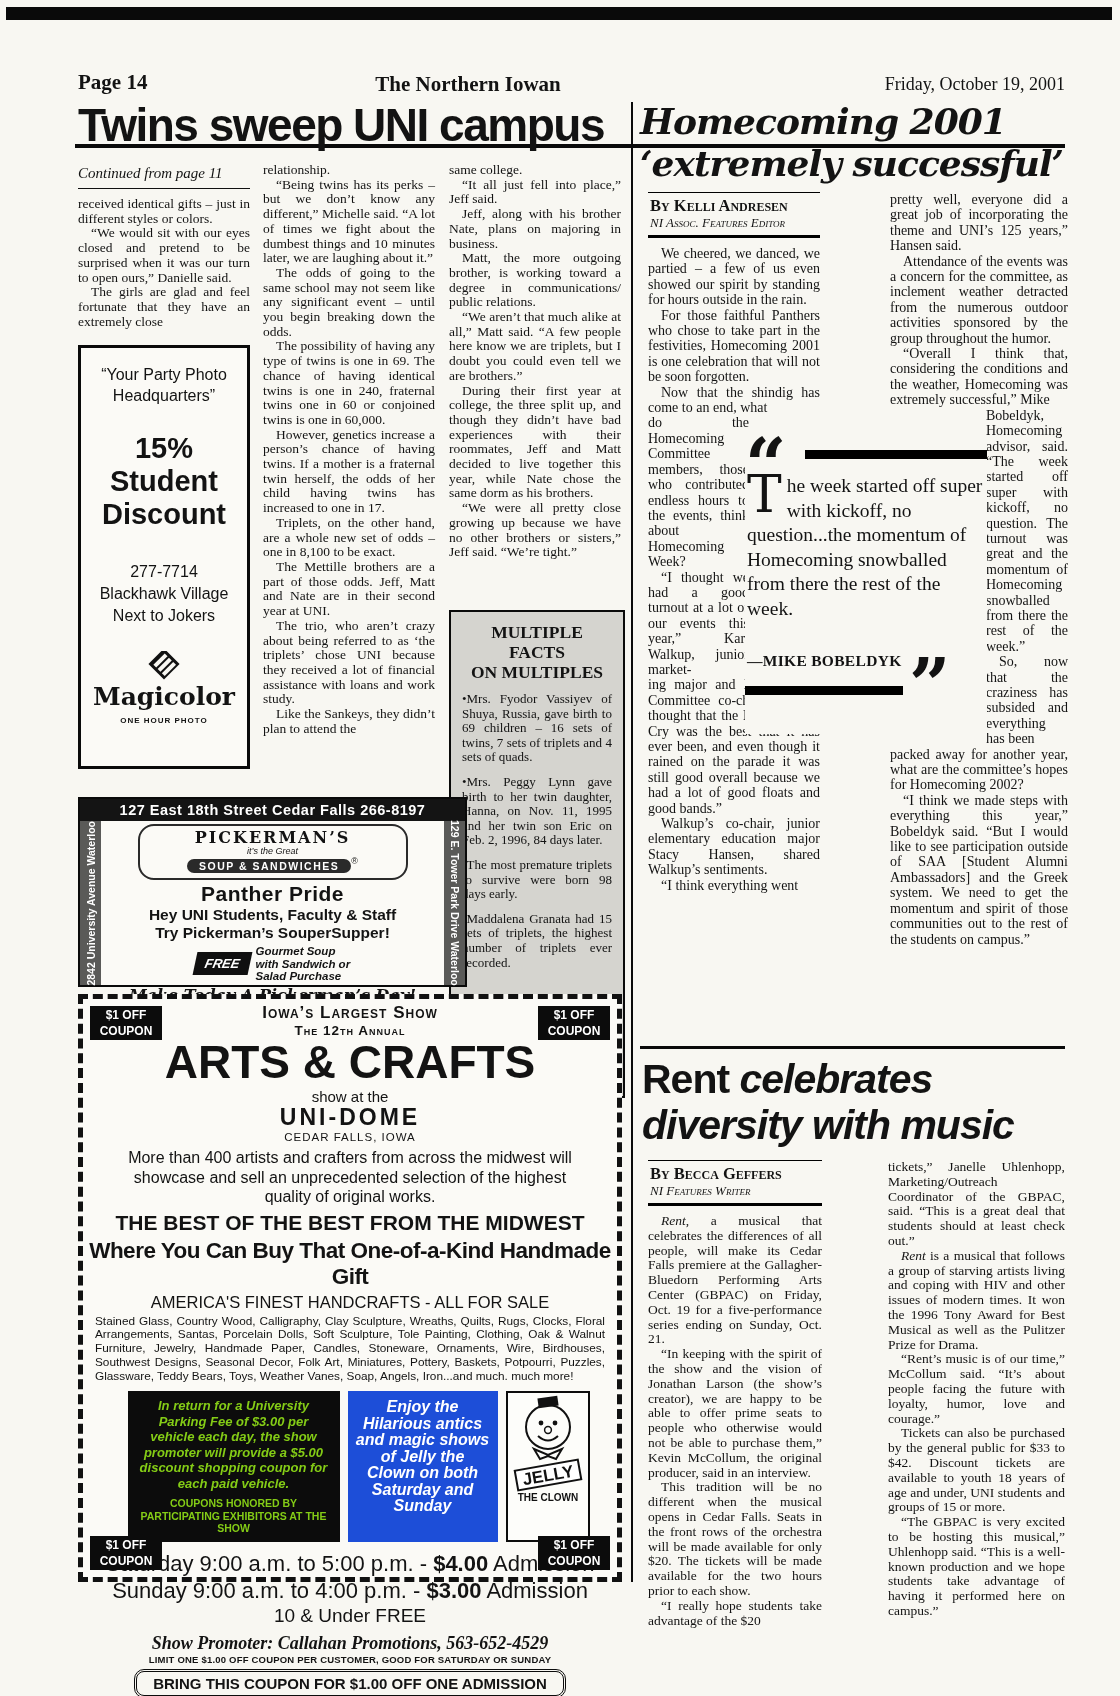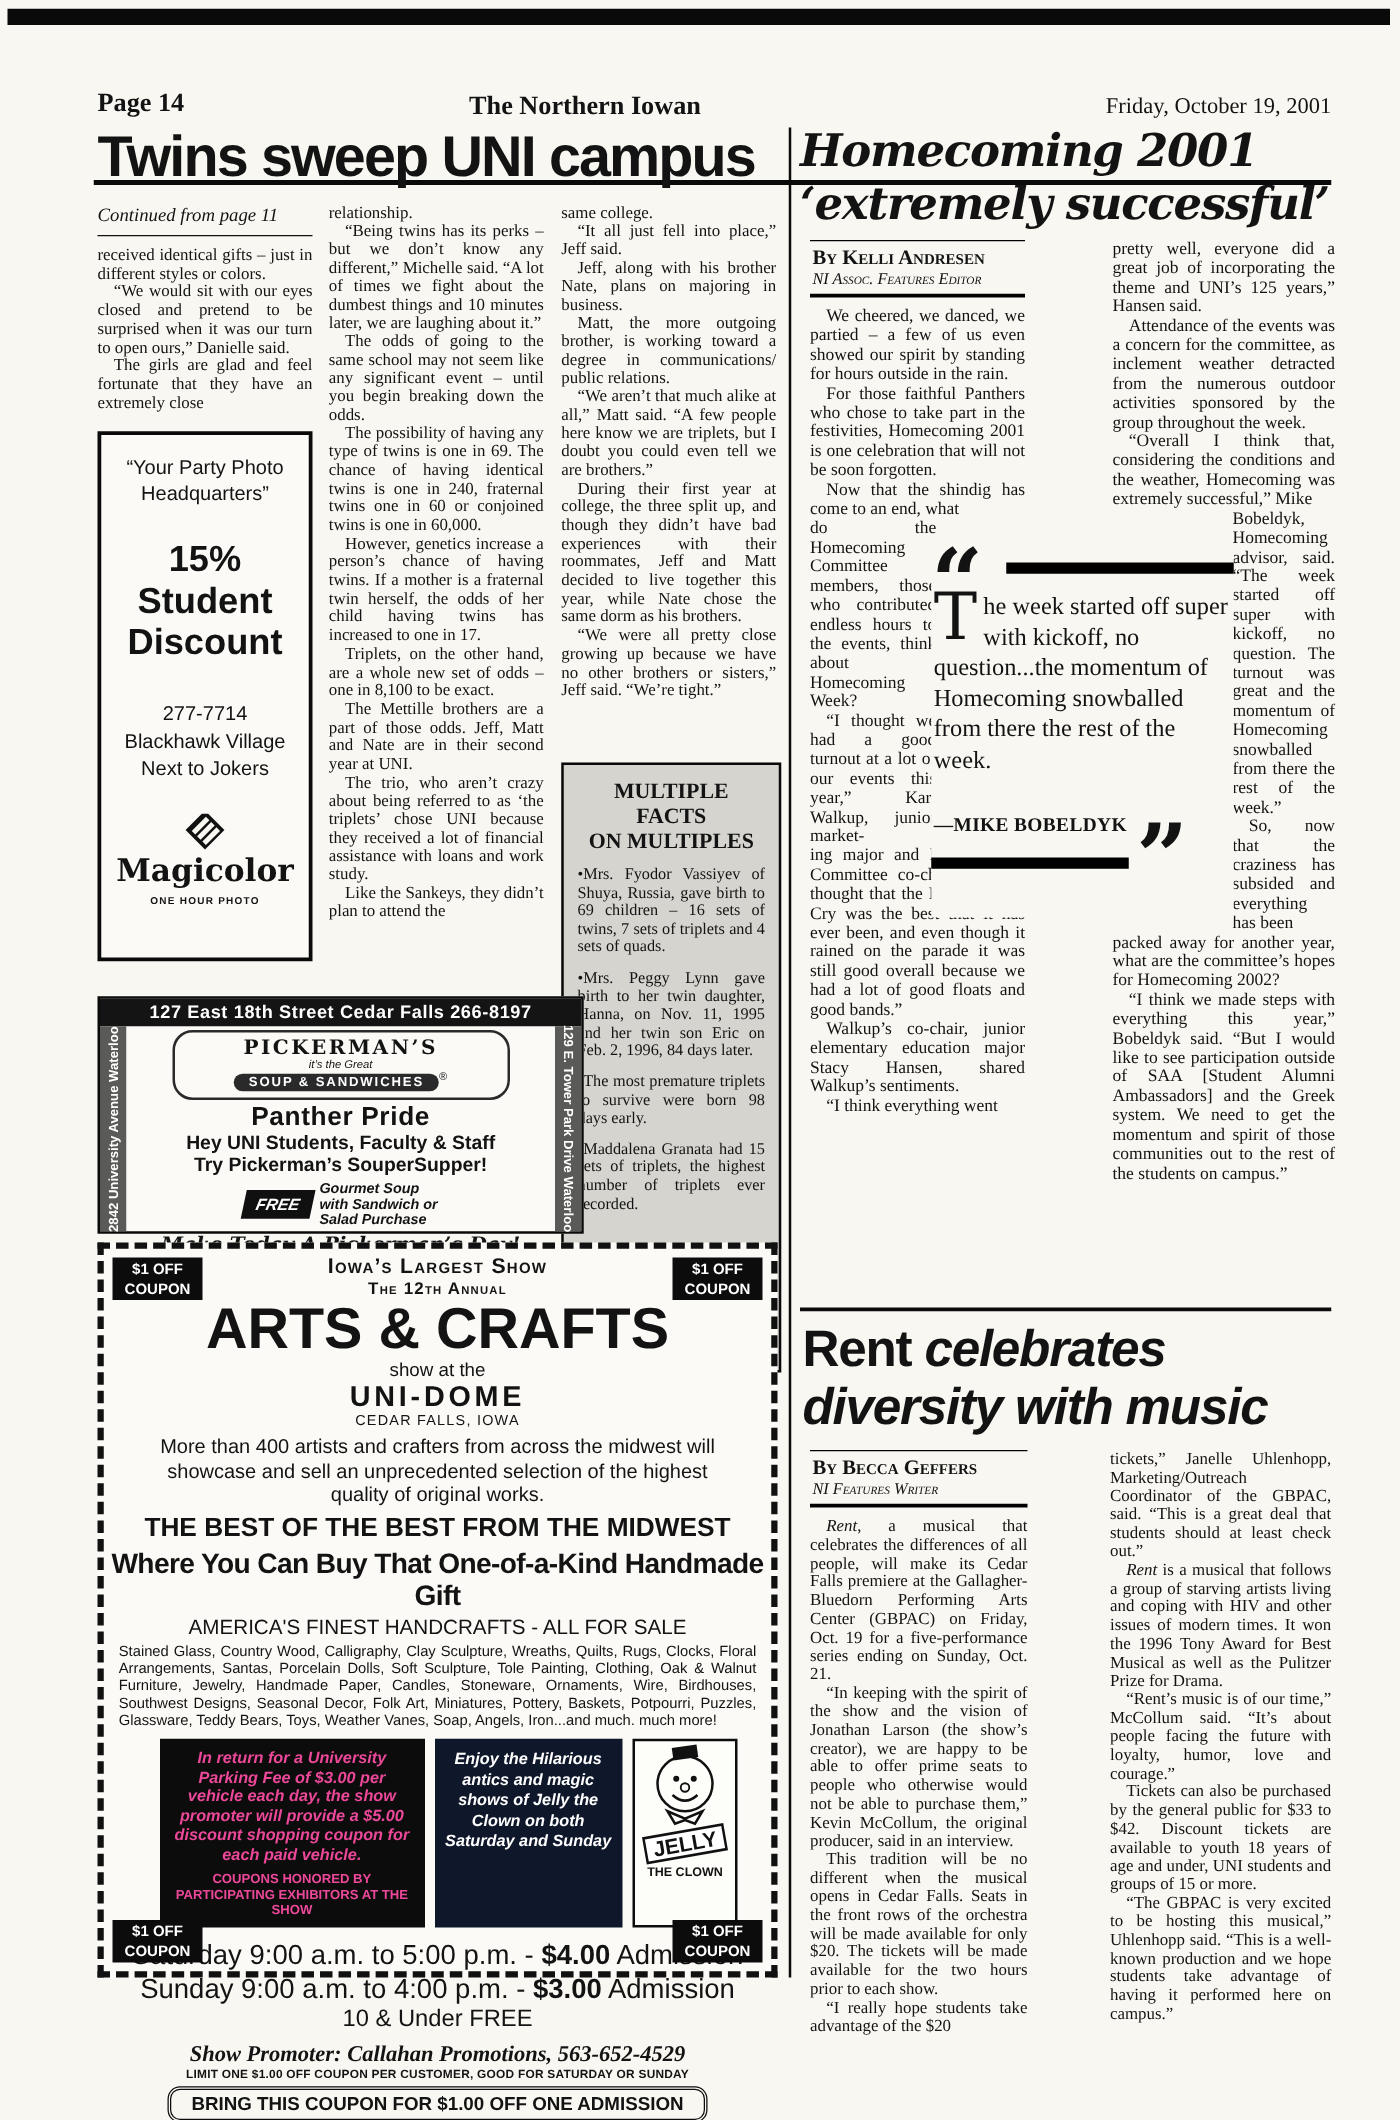--- a/index.html
+++ b/index.html
@@ -72,25 +72,25 @@
   .cr-dates{font-weight:700;font-size:35px;letter-spacing:-.5px;}
   .dome{width:150px;height:18px;border:2px solid #222;border-bottom:none;border-radius:75px 75px 0 0;
       background:repeating-linear-gradient(45deg,#333 0 2px,transparent 2px 5px);}
   .dome-txt{font-weight:700;font-style:italic;font-size:22px;letter-spacing:1px;border-top:2px solid #222;}
   .cr-desc{font-size:16px;line-height:19.5px;padding:0 26px;margin-top:4px;}
   .cr-best{font-weight:700;font-size:21px;margin-top:4px;}
   .cr-where{font-weight:700;font-size:22.5px;margin-top:3px;letter-spacing:-.5px;}
   .cr-finest{font-weight:400;font-size:16.5px;margin-top:3px;}
   .cr-list{font-size:11.8px;line-height:13.8px;text-align:justify;padding:0 12px;margin-top:3px;}
   .cr-boxrow{display:flex;justify-content:center;align-items:stretch;gap:8px;margin-top:8px;}
-  .cr-park{width:212px;background:#0c0c0c;color:#ec4899;padding:7px 10px;box-sizing:border-box;margin-left:17px;}
+  .cr-park{width:212px;background:#0c0c0c;color:#84cc16;padding:7px 10px;box-sizing:border-box;margin-left:17px;}
   .cr-park-main{font-style:italic;font-weight:bold;font-size:13px;line-height:15.5px;}
   .cr-park-sub{font-weight:bold;font-size:10.5px;line-height:12.5px;margin-top:6px;}
-  .cr-jelly{width:150px;background:#0f172a;color:#fff;font-style:italic;font-weight:bold;
-      font-size:13px;line-height:16.5px;padding:8px 8px;box-sizing:border-box;}
+  .cr-jelly{width:150px;background:#1d4ed8;color:#fff;font-style:italic;font-weight:bold;
+      font-size:16px;line-height:16.5px;padding:8px 8px;box-sizing:border-box;}
   .cr-clown{width:84px;background:#fdfdfa;border:2px solid #0c0c0c;box-sizing:border-box;}
   .cr-adm{font-size:22px;line-height:27px;margin-top:8px;}
   .cr-adm b{font-weight:700;}
   .cr-under{font-size:19px;line-height:23px;}
   .cr-promoter{font-family:"Liberation Serif",serif;font-weight:bold;font-style:italic;font-size:18px;margin-top:6px;}
   .cr-limit{font-size:9.5px;font-weight:bold;letter-spacing:.2px;}
   .cr-bring{display:inline-block;border:3px double #0c0c0c;border-radius:10px;font-weight:700;
       font-size:15px;padding:3px 16px;margin-top:4px;}
   
   .vline{left:631px;top:102px;width:2px;height:1480px;background:#0a0a0a;}
@@ -252,21 +252,21 @@
         <p class="b ni">do the Homecoming Committee members, those who contributed endless hours to the events, think about Homecoming Week?</p>
         <p class="b">“I thought we had a good turnout at a lot of our events this year,” Kari Walkup, junior market-</p>
       </div>
       <p class="b ni">ing major and Homecoming Committee co-chair, said. “I thought that the Panther Pride Cry was the best that it has ever been, and even though it rained on the parade it was still good overall because we had a lot of good floats and good bands.”</p>
       <p class="b">Walkup’s co-chair, junior elementary education major Stacy Hansen, shared Walkup’s sentiments.</p>
       <p class="b">“I think everything went</p>
     </div>
 
     <div class="hcol" style="left:250px;top:92px;width:178px;">
       <p class="b ni">pretty well, everyone did a great job of incorporating the theme and UNI’s 125 years,” Hansen said.</p>
-      <p class="b">Attendance of the events was a concern for the committee, as inclement weather detracted from the numerous outdoor activities sponsored by the group throughout the week.</p>
+      <p class="b">Attendance of the events was a concern for the committee, as inclement weather detracted from the numerous outdoor activities sponsored by the group throughout the humor.</p>
       <p class="b">“Overall I think that, considering the conditions and the weather, Homecoming was extremely successful,” Mike</p>
       <div class="narrowR">
         <p class="b ni">Bobeldyk, Homecoming advisor, said. “The week started off super with kickoff, no question. The turnout was great and the momentum of Homecoming snowballed from there the rest of the week.”</p>
         <p class="b">So, now that the craziness has subsided and everything has been</p>
       </div>
       <p class="b ni">packed away for another year, what are the committee’s hopes for Homecoming 2002?</p>
       <p class="b">“I think we made steps with everything this year,” Bobeldyk said. “But I would like to see participation outside of SAA [Student Alumni Ambassadors] and the Greek system. We need to get the momentum and spirit of those communities out to the rest of the students on campus.”</p>
     </div>
 
     <div class="pq">

